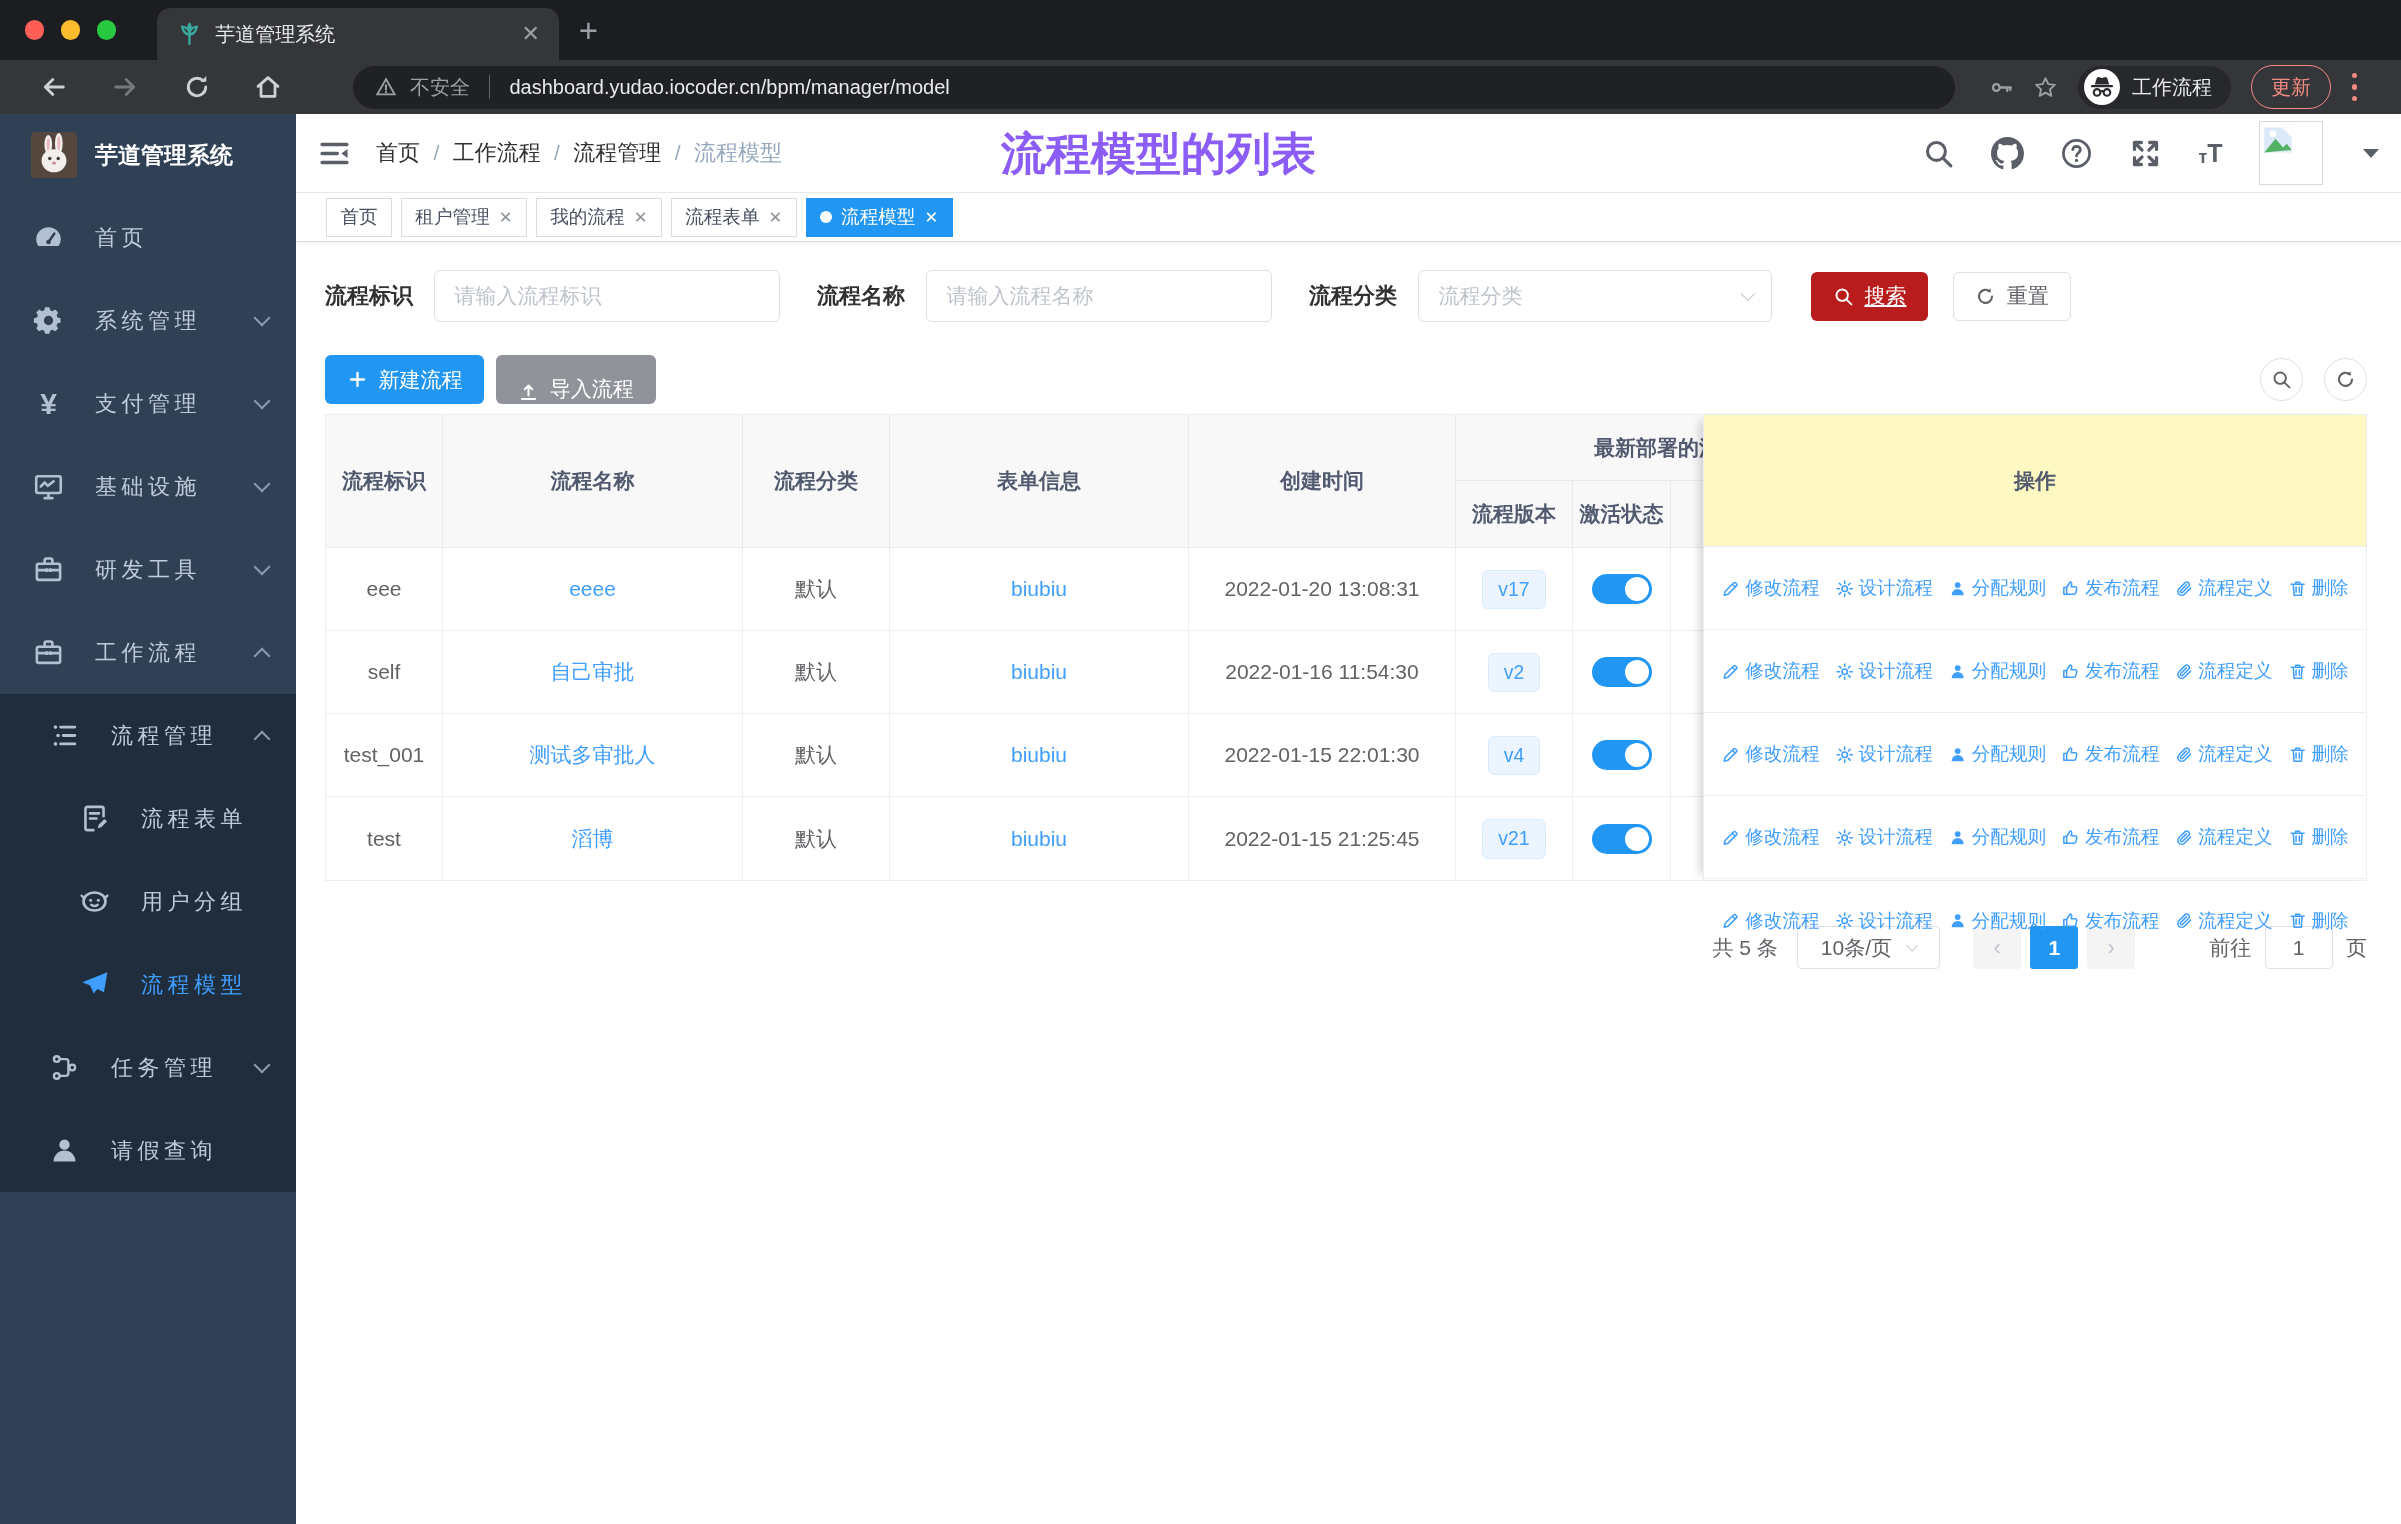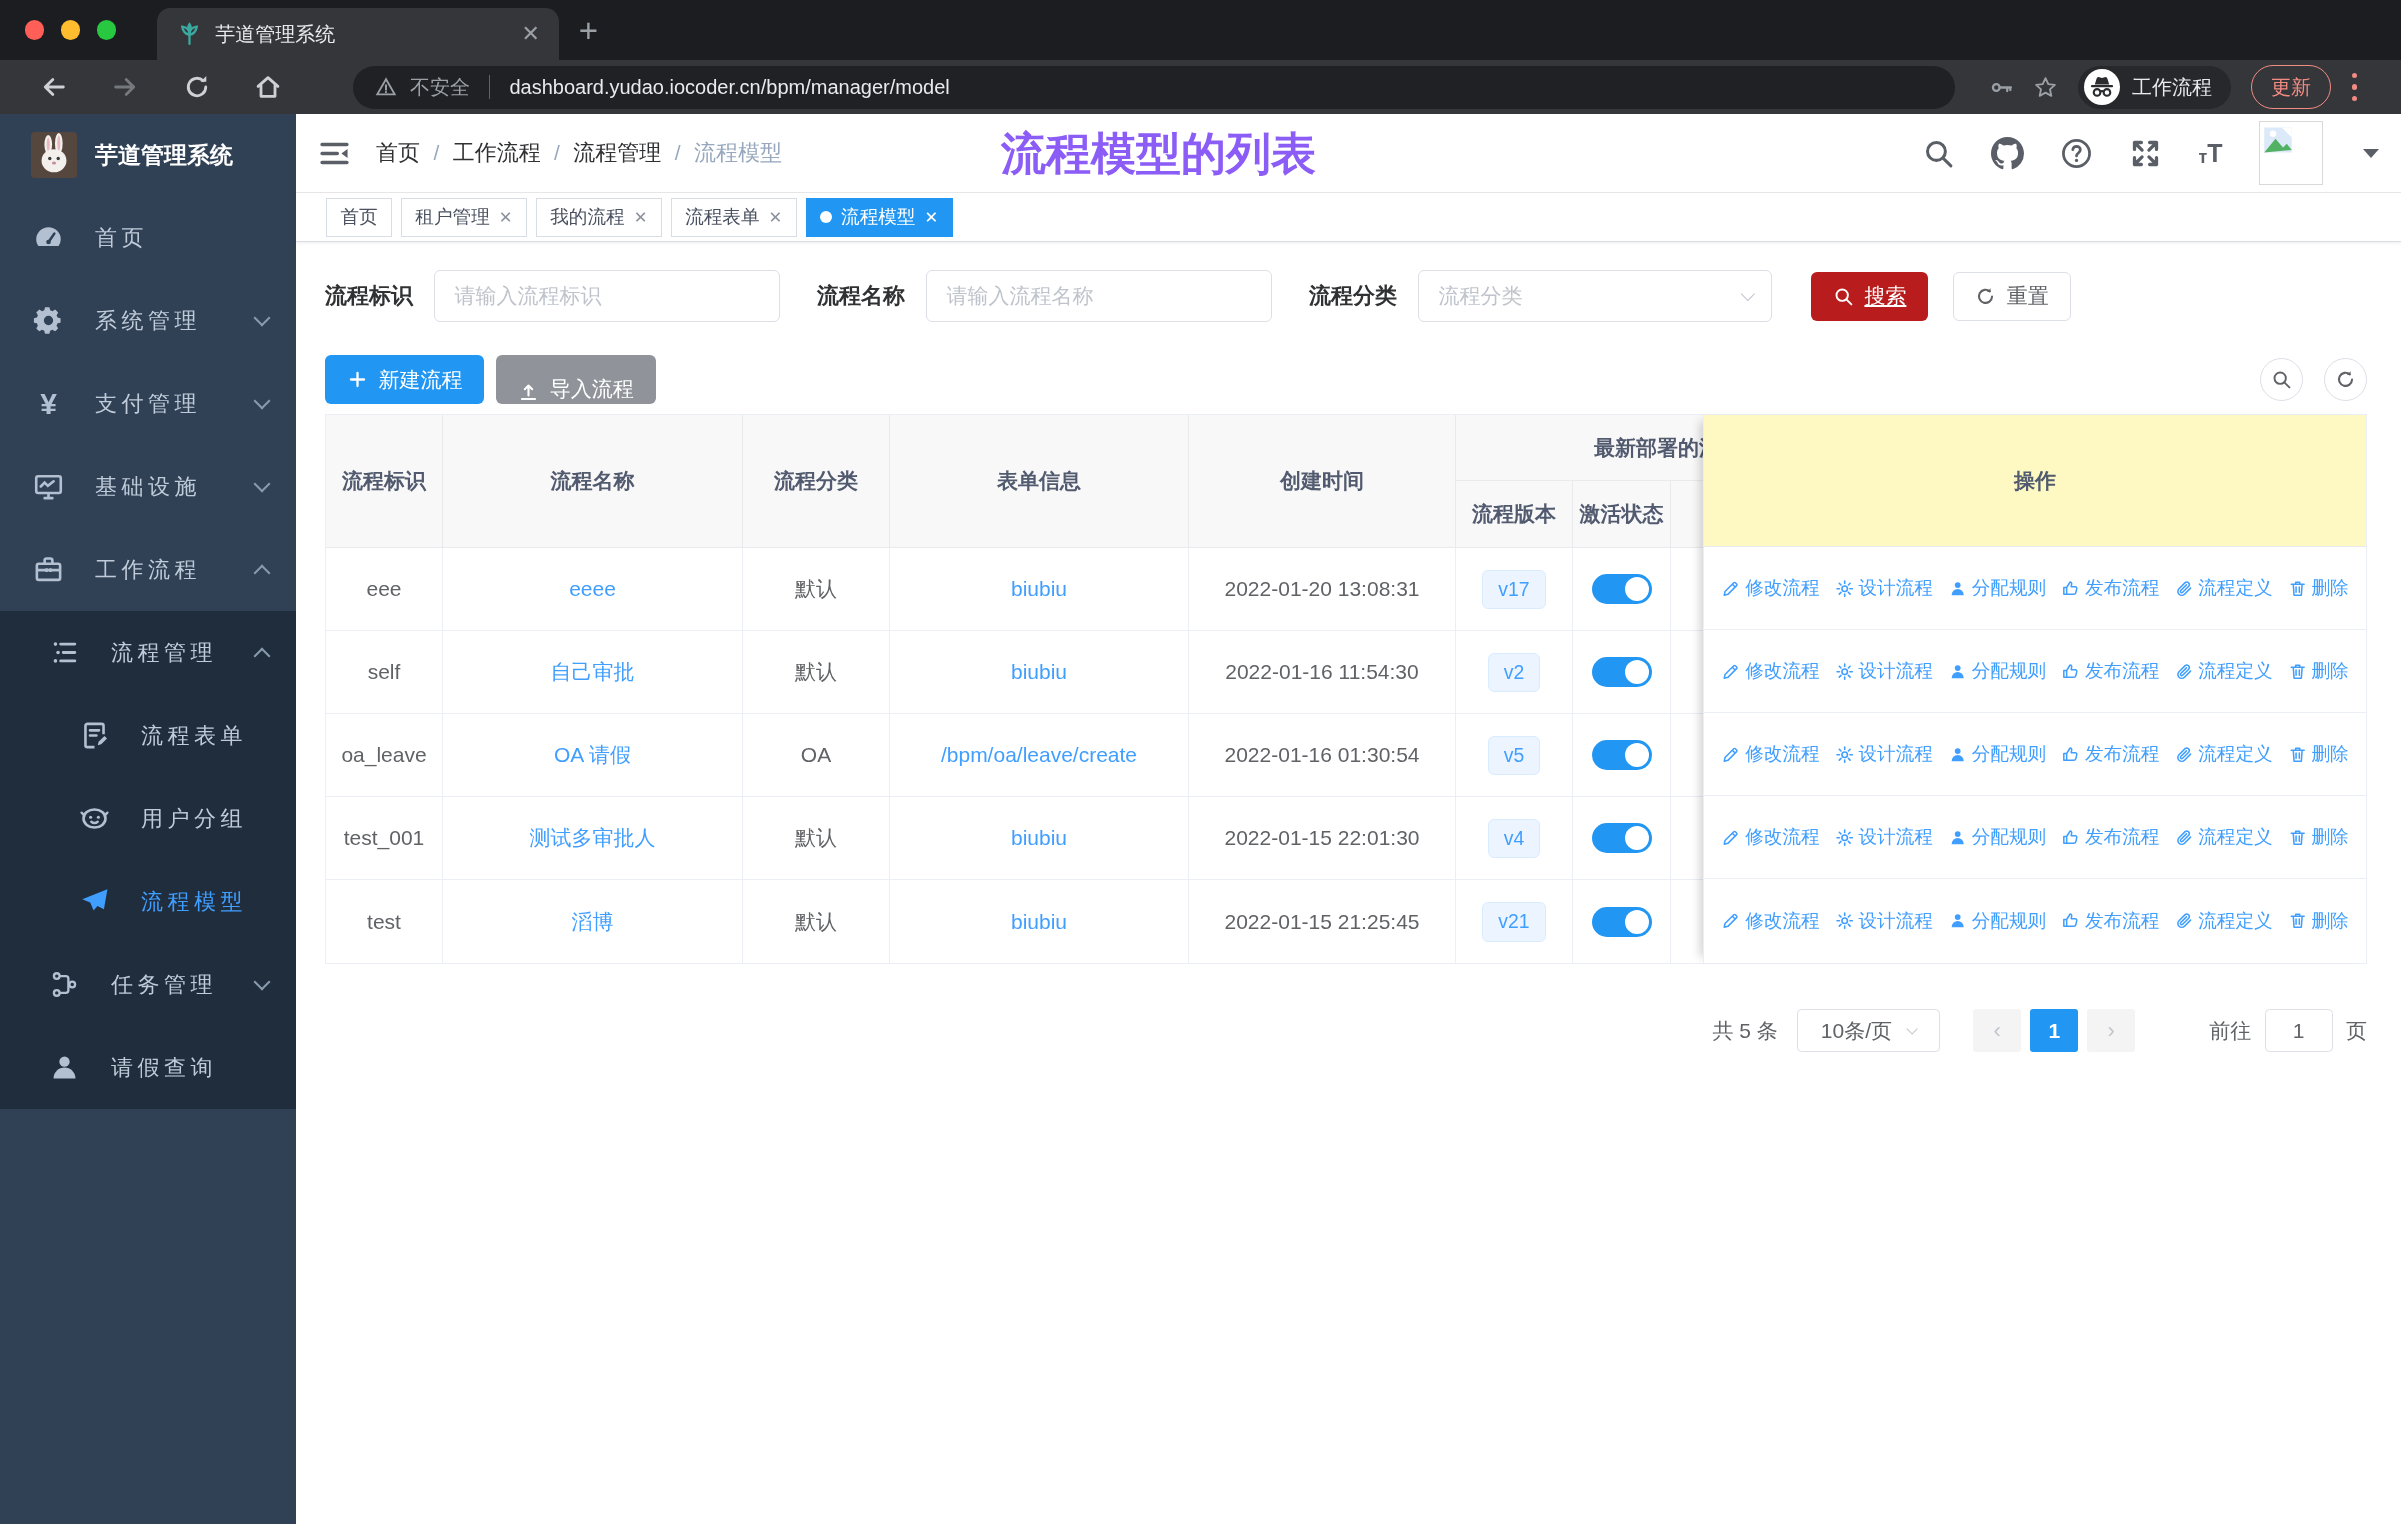--- a/index.html
+++ b/index.html
@@ -389,20 +389,27 @@
         <svg class="mi-icon" viewBox="0 0 42 42" width="31" height="31">
             <use href="#i-monitor"></use>
           </svg>
         <span class="mi-label">基础设施</span>
         <span class="chev down"></span>
       </div>
       <div class="menu-item lvl1">
         <svg class="mi-icon" viewBox="0 0 42 42" width="31" height="31">
             <use href="#i-toolbox"></use>
           </svg>
+        <span class="mi-label">研发工具</span>
+        <span class="chev down"></span>
+      </div>
+      <div class="menu-item lvl1">
+        <svg class="mi-icon" viewBox="0 0 42 42" width="31" height="31">
+            <use href="#i-toolbox"></use>
+          </svg>
         <span class="mi-label">工作流程</span>
         <span class="chev up"></span>
       </div>
       <div class="submenu-bg">
         <div class="menu-item lvl2">
           <svg class="mi-icon" viewBox="0 0 42 42" width="31" height="31">
               <use href="#i-treelist"></use>
             </svg>
           <span class="mi-label">流程管理</span>
           <span class="chev up"></span>
@@ -609,40 +616,20 @@
                   <span class="badge">v2</span>
                 </div>
     <div class="td">
                   <span class="switch">
                     <span class="knob"></span>
                   </span>
                 </div>
     <div class="td norb"></div>
   </div>
 
-  <div class="grid trow">
-    <div class="td">oa_leave</div>
-    <div class="td">
-                  <a>OA 请假</a>
-                </div>
-    <div class="td">OA</div>
-    <div class="td">
-                  <a>/bpm/oa/leave/create</a>
-                </div>
-    <div class="td">2022-01-16 01:30:54</div>
-    <div class="td">
-                  <span class="badge">v5</span>
-                </div>
-    <div class="td">
-                  <span class="switch">
-                    <span class="knob"></span>
-                  </span>
-                </div>
-    <div class="td norb"></div>
-  </div>
 
   <div class="grid trow">
     <div class="td">test_001</div>
     <div class="td">
                   <a>测试多审批人</a>
                 </div>
     <div class="td">默认</div>
     <div class="td">
                   <a>biubiu</a>
                 </div>

